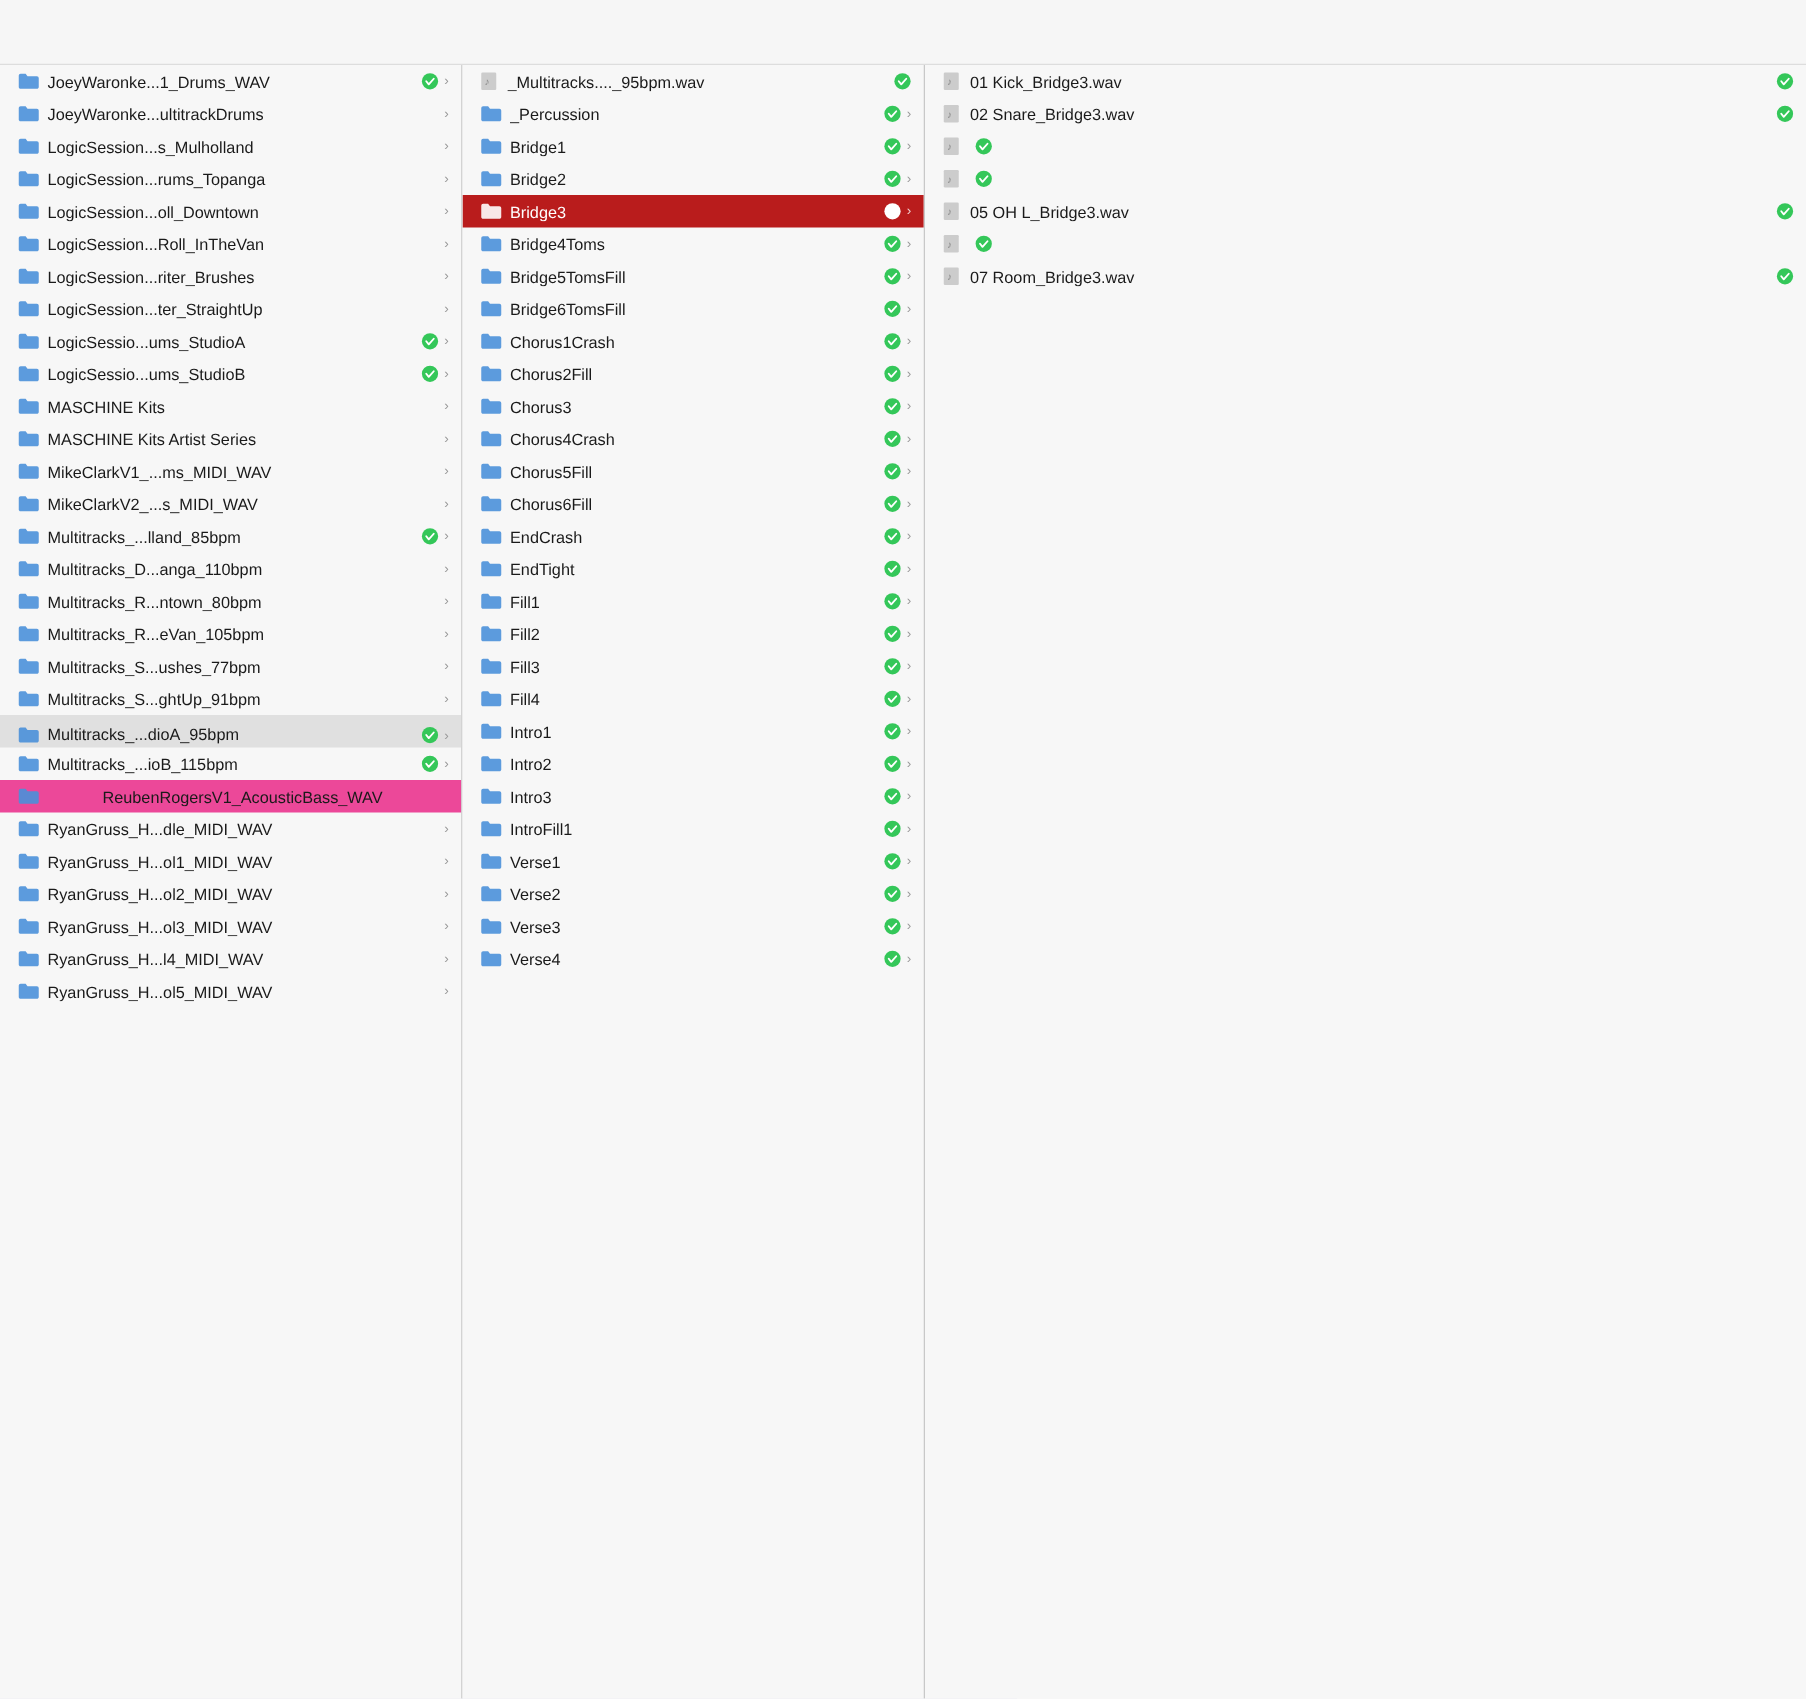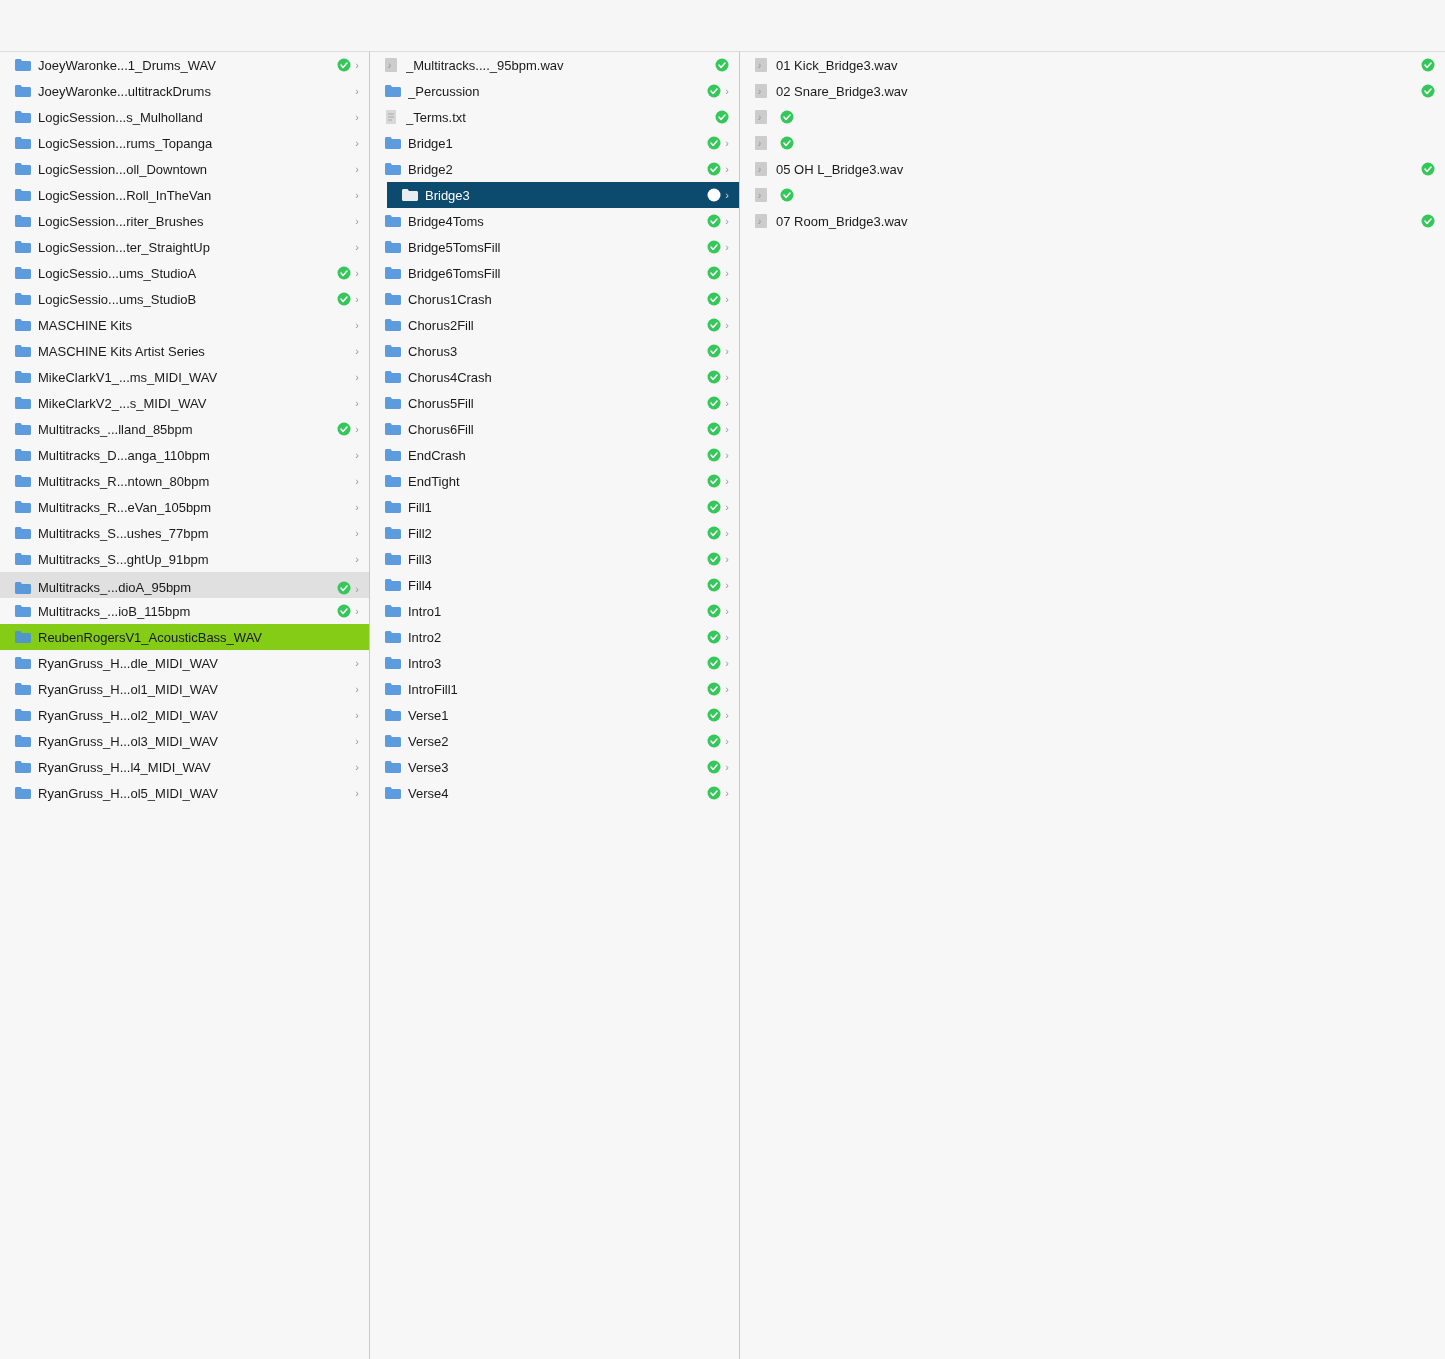--- a/index.html
+++ b/index.html
@@ -54,23 +54,22 @@
       display: flex;
       align-items: center;
       padding: 3px 10px 3px 14px;
       min-height: 26px;
       cursor: pointer;
       user-select: none;
       position: relative;
     }
 
     .list-item.selected {
-      background: #0c4a6e;
+      background: #b91c1c;
       color: white;
-      margin-left: 17px;
     }
 
     .list-item.selected .item-label {
       color: white;
     }
 
     .list-item.selected .chevron {
       color: white;
     }
 
@@ -319,21 +318,21 @@
         <span class="folder-icon"><svg viewBox="0 0 18 14" fill="none" xmlns="http://www.w3.org/2000/svg">
     <path d="M1 2.5C1 1.67 1.67 1 2.5 1H6.5L8 3H15.5C16.33 3 17 3.67 17 4.5V11.5C17 12.33 16.33 13 15.5 13H2.5C1.67 13 1 12.33 1 11.5V2.5Z" fill="#4a90d9" opacity="0.9"></path>
   </svg></span>
         <span class="item-label">Multitracks_...ioB_115bpm</span>
         <span class="status-icon"><svg width="14" height="14" viewBox="0 0 14 14" xmlns="http://www.w3.org/2000/svg">
     <circle cx="7" cy="7" r="6.5" fill="#34c759"></circle>
     <polyline points="4,7 6,9.5 10,5" stroke="white" stroke-width="1.5" fill="none" stroke-linecap="round" stroke-linejoin="round"></polyline>
   </svg></span>
         <span class="chevron">›</span>
       </div>
-      <div class="list-item highlighted" style="background: #84cc16;">
+      <div class="list-item highlighted" style="background: #ec4899; gap: 44px;">
         <span class="folder-icon"><svg viewBox="0 0 18 14" fill="none" xmlns="http://www.w3.org/2000/svg">
     <path d="M1 2.5C1 1.67 1.67 1 2.5 1H6.5L8 3H15.5C16.33 3 17 3.67 17 4.5V11.5C17 12.33 16.33 13 15.5 13H2.5C1.67 13 1 12.33 1 11.5V2.5Z" fill="#4a90d9" opacity="0.9"></path>
   </svg></span>
         <span class="item-label">ReubenRogersV1_AcousticBass_WAV</span>
       </div>
       <div class="list-item">
         <span class="folder-icon"><svg viewBox="0 0 18 14" fill="none" xmlns="http://www.w3.org/2000/svg">
     <path d="M1 2.5C1 1.67 1.67 1 2.5 1H6.5L8 3H15.5C16.33 3 17 3.67 17 4.5V11.5C17 12.33 16.33 13 15.5 13H2.5C1.67 13 1 12.33 1 11.5V2.5Z" fill="#4a90d9" opacity="0.9"></path>
   </svg></span>
         <span class="item-label">RyanGruss_H...dle_MIDI_WAV</span>
@@ -395,35 +394,20 @@
     <path d="M1 2.5C1 1.67 1.67 1 2.5 1H6.5L8 3H15.5C16.33 3 17 3.67 17 4.5V11.5C17 12.33 16.33 13 15.5 13H2.5C1.67 13 1 12.33 1 11.5V2.5Z" fill="#4a90d9" opacity="0.9"></path>
   </svg></span>
         <span class="item-label">_Percussion</span>
         <span class="status-icon"><svg width="14" height="14" viewBox="0 0 14 14" xmlns="http://www.w3.org/2000/svg">
     <circle cx="7" cy="7" r="6.5" fill="#34c759"></circle>
     <polyline points="4,7 6,9.5 10,5" stroke="white" stroke-width="1.5" fill="none" stroke-linecap="round" stroke-linejoin="round"></polyline>
   </svg></span>
         <span class="chevron">›</span>
       </div>
       <div class="list-item">
-        <span class="music-icon" style="width: 16px; height: 16px; margin-right: 6px; flex-shrink: 0; display: inline-flex; align-items: center; justify-content: center;">
-          <svg viewBox="0 0 16 16" fill="none" xmlns="http://www.w3.org/2000/svg">
-    <rect x="2" y="1" width="10" height="14" rx="1" fill="#aaa" opacity="0.4"></rect>
-    <line x1="4" y1="5" x2="10" y2="5" stroke="#aaa" stroke-width="1"></line>
-    <line x1="4" y1="8" x2="10" y2="8" stroke="#aaa" stroke-width="1"></line>
-    <line x1="4" y1="11" x2="8" y2="11" stroke="#aaa" stroke-width="1"></line>
-  </svg>
-        </span>
-        <span class="item-label">_Terms.txt</span>
-        <span class="status-icon"><svg width="14" height="14" viewBox="0 0 14 14" xmlns="http://www.w3.org/2000/svg">
-    <circle cx="7" cy="7" r="6.5" fill="#34c759"></circle>
-    <polyline points="4,7 6,9.5 10,5" stroke="white" stroke-width="1.5" fill="none" stroke-linecap="round" stroke-linejoin="round"></polyline>
-  </svg></span>
-      </div>
-      <div class="list-item">
         <span class="folder-icon"><svg viewBox="0 0 18 14" fill="none" xmlns="http://www.w3.org/2000/svg">
     <path d="M1 2.5C1 1.67 1.67 1 2.5 1H6.5L8 3H15.5C16.33 3 17 3.67 17 4.5V11.5C17 12.33 16.33 13 15.5 13H2.5C1.67 13 1 12.33 1 11.5V2.5Z" fill="#4a90d9" opacity="0.9"></path>
   </svg></span>
         <span class="item-label">Bridge1</span>
         <span class="status-icon"><svg width="14" height="14" viewBox="0 0 14 14" xmlns="http://www.w3.org/2000/svg">
     <circle cx="7" cy="7" r="6.5" fill="#34c759"></circle>
     <polyline points="4,7 6,9.5 10,5" stroke="white" stroke-width="1.5" fill="none" stroke-linecap="round" stroke-linejoin="round"></polyline>
   </svg></span>
         <span class="chevron">›</span>
       </div>

